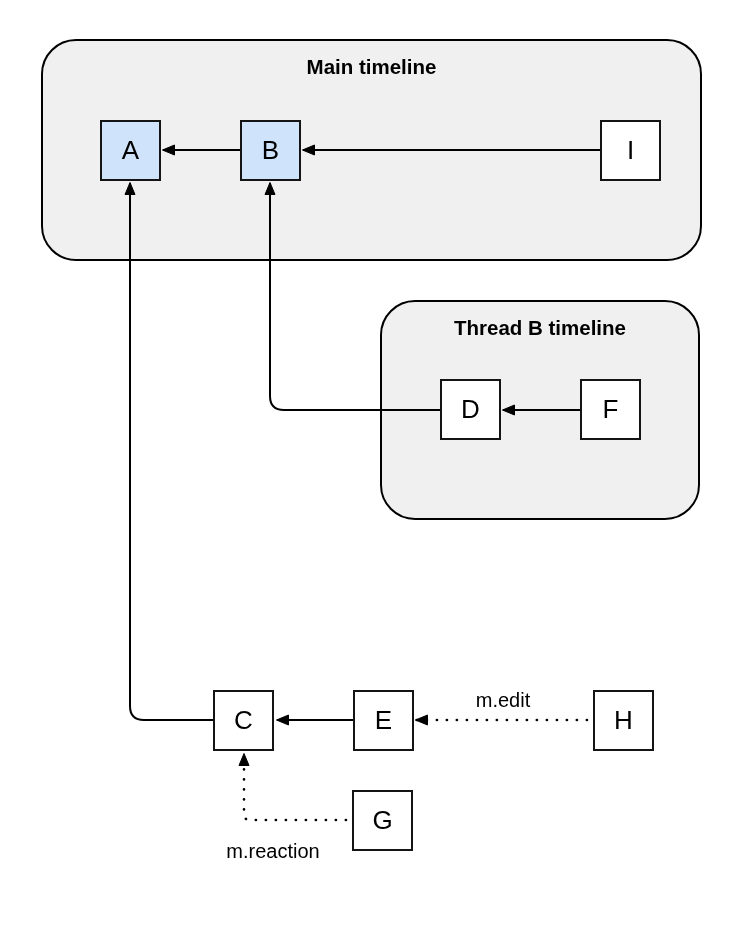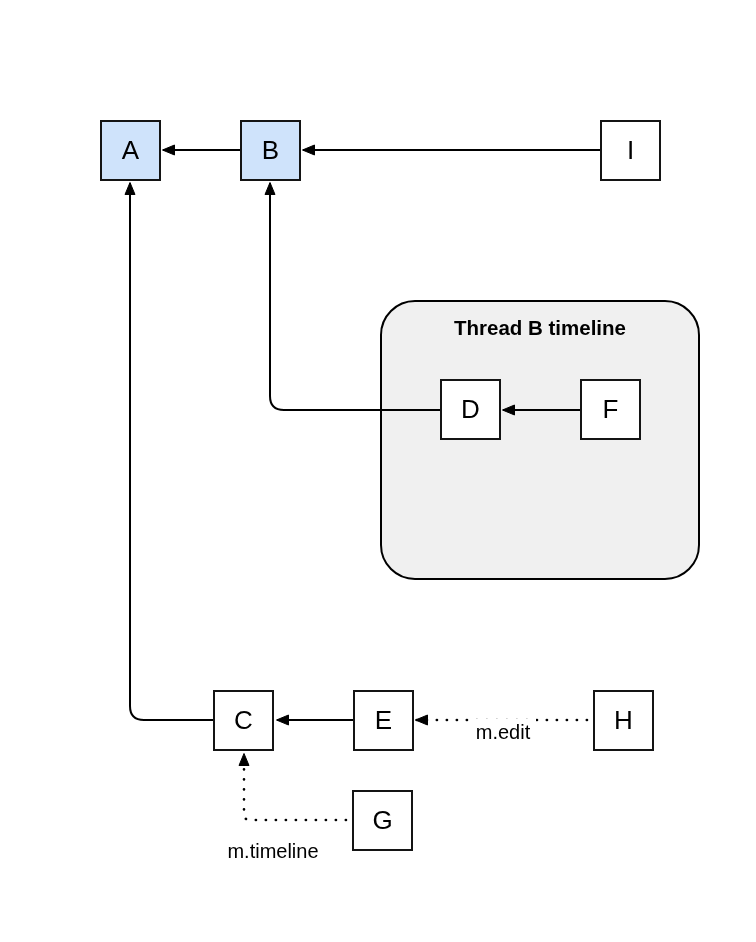--- a/index.html
+++ b/index.html
@@ -8,21 +8,21 @@
 
   .group{
     position:absolute;
     background:#f0f0f0;
     border:2px solid #000000;
     border-radius:35px;
     box-sizing:border-box;
     z-index:1;
   }
   #g-main{left:41px;top:39px;width:661px;height:222px;}
-  #g-thread-b{left:380px;top:300px;width:320px;height:280px;}
+  #g-thread-b{left:380px;top:300px;width:320px;height:220px;}
   #g-thread-a{left:159px;top:540px;width:556px;height:361px;}
 
   .group-title{
     position:absolute;top:14px;left:0;right:0;
     text-align:center;
     font-weight:bold;
     font-size:20.5px;
     line-height:24px;
   }
 
@@ -51,28 +51,31 @@
 
   .edge-label{
     position:absolute;
     z-index:7;
     background:#ffffff;
     font-size:20px;
     line-height:26px;
     text-align:center;
     white-space:nowrap;
   }
-  #lbl-edit{left:470px;top:719px;width:66px;}
+  #lbl-edit{left:470px;top:687px;width:66px;}
   #lbl-reaction{left:219px;top:838px;width:108px;}
 </style>
 </head>
 <body>
 
 <div class="canvas">
 
+  <div class="group" id="g-main">
+    <div class="group-title">Main timeline</div>
+  </div>
 
   <div class="group" id="g-thread-b">
     <div class="group-title">Thread B timeline</div>
   </div>
 
 
   <svg class="edges" width="756" height="942" viewBox="0 0 756 942">
     <defs>
       <marker id="arrow" markerUnits="userSpaceOnUse" markerWidth="14" markerHeight="12" refX="12.5" refY="6" orient="auto">
         <path d="M1,1 L13,6 L1,11 Z" fill="#000000" stroke="#000000" stroke-width="1"></path>
@@ -118,15 +121,15 @@
     <span>E</span>
   </div>
   <div class="node" id="n-h">
     <span>H</span>
   </div>
   <div class="node" id="n-g">
     <span>G</span>
   </div>
 
   <div class="edge-label" id="lbl-edit">m.edit</div>
-  <div class="edge-label" id="lbl-reaction">m.timeline</div>
+  <div class="edge-label" id="lbl-reaction">m.reaction</div>
 
 </div>
 
 </body></html>

